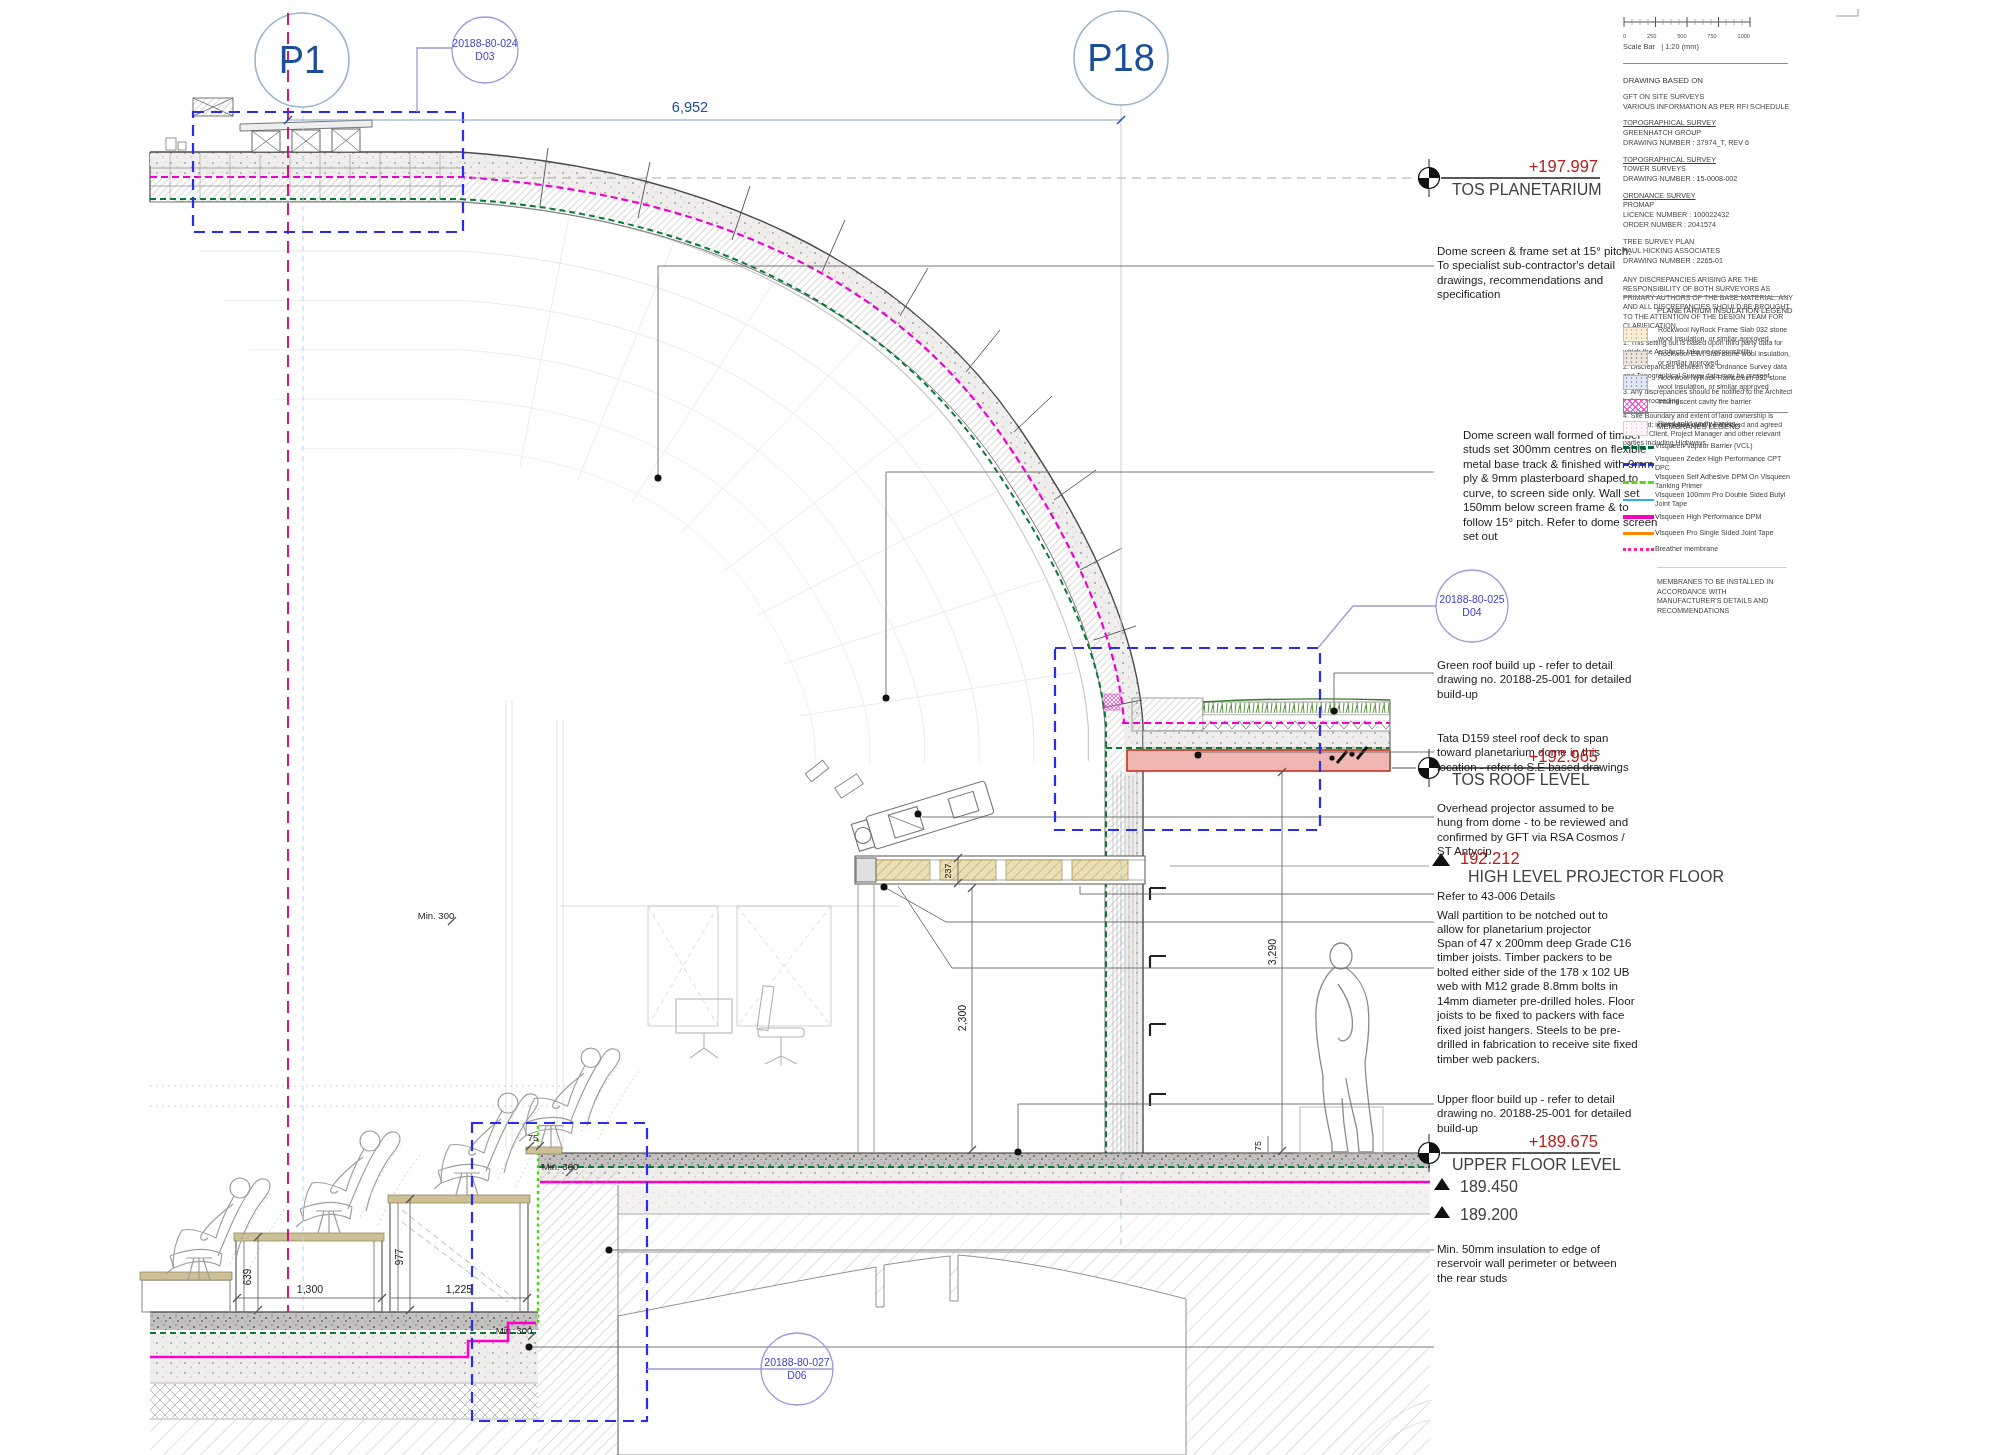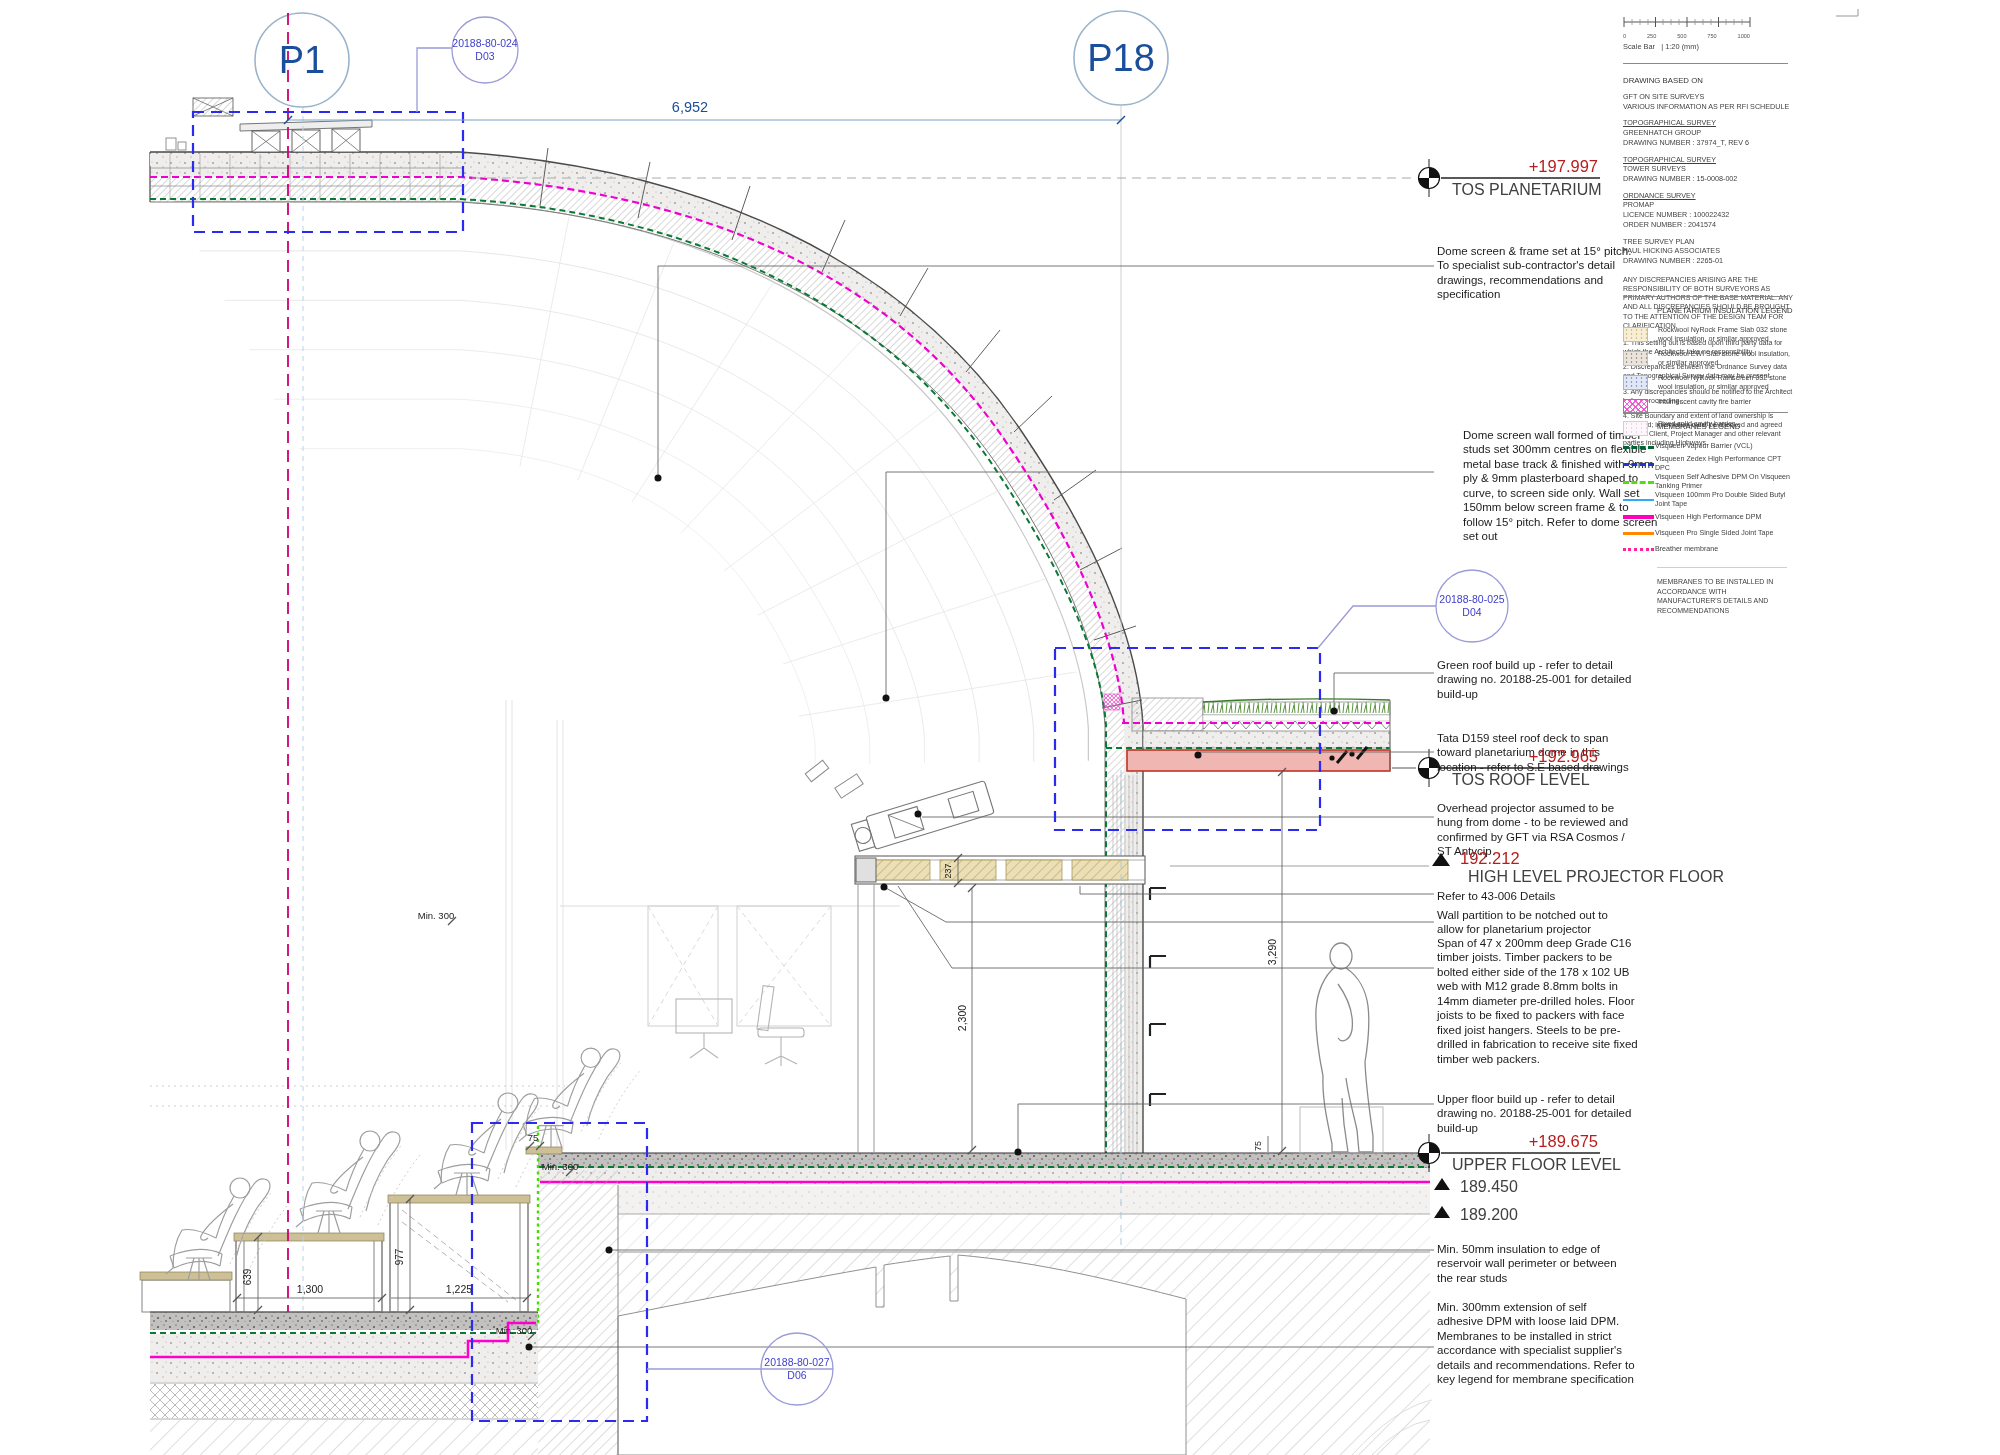--- a/index.html
+++ b/index.html
@@ -483,21 +483,20 @@
 <div class="ann" style="left:1437px;top:244px">Dome screen &amp; frame set at 15° pitch. To specialist sub-contractor's detail drawings, recommendations and specification</div>
 <div class="ann" style="left:1463px;top:428px">Dome screen wall formed of timber studs set 300mm centres on flexible metal base track &amp; finished with 9mm ply &amp; 9mm plasterboard shaped to curve, to screen side only. Wall set 150mm below screen frame &amp; to follow 15° pitch. Refer to dome screen set out</div>
 <div class="ann" style="left:1437px;top:658px">Green roof build up - refer to detail drawing no. 20188-25-001 for detailed build-up</div>
 <div class="ann" style="left:1437px;top:731px">Tata D159 steel roof deck to span toward planetarium dome in this location - refer to S.E based drawings</div>
 <div class="ann" style="left:1437px;top:801px">Overhead projector assumed to be hung from dome - to be reviewed and confirmed by GFT via RSA Cosmos / ST Antycip</div>
 <div class="ann" style="left:1437px;top:889px">Refer to 43-006 Details</div>
 <div class="ann" style="left:1437px;top:908px">Wall partition to be notched out to allow for planetarium projector</div>
 <div class="ann wide" style="left:1437px;top:936px">Span of 47 x 200mm deep Grade C16 timber joists.  Timber packers to be bolted either side of the 178 x 102 UB web with M12 grade 8.8mm bolts in 14mm diameter pre-drilled holes.  Floor joists to be fixed to packers with face fixed joist hangers. Steels to be pre-drilled in fabrication to receive site fixed timber web packers.</div>
 <div class="ann" style="left:1437px;top:1092px">Upper floor build up - refer to detail drawing no. 20188-25-001 for detailed build-up</div>
 <div class="ann" style="left:1437px;top:1242px">Min. 50mm insulation to edge of reservoir wall perimeter or between the rear studs</div>
-<div class="ann" style="left:1437px;top:1300px">Min. 300mm extension of self adhesive DPM with loose laid DPM. Membranes to be installed in strict accordance with specialist supplier's details and recommendations. Refer to key legend for membrane specification</div>
 
 <div class="lvl-val ra" style="left:1470px;top:157px">+197.997</div>
 <div class="lvl-lab" style="left:1452px;top:181px">TOS PLANETARIUM</div>
 <div class="lvl-val ra" style="left:1470px;top:747px">+192.965</div>
 <div class="lvl-lab" style="left:1452px;top:771px">TOS ROOF LEVEL</div>
 <div class="lvl-val" style="left:1460px;top:849px">192.212</div>
 <div class="lvl-lab" style="left:1468px;top:868px">HIGH LEVEL PROJECTOR FLOOR</div>
 <div class="lvl-val ra" style="left:1470px;top:1132px">+189.675</div>
 <div class="lvl-lab" style="left:1452px;top:1156px">UPPER FLOOR LEVEL</div>
 <div class="lvl-lab" style="left:1460px;top:1178px">189.450</div>

